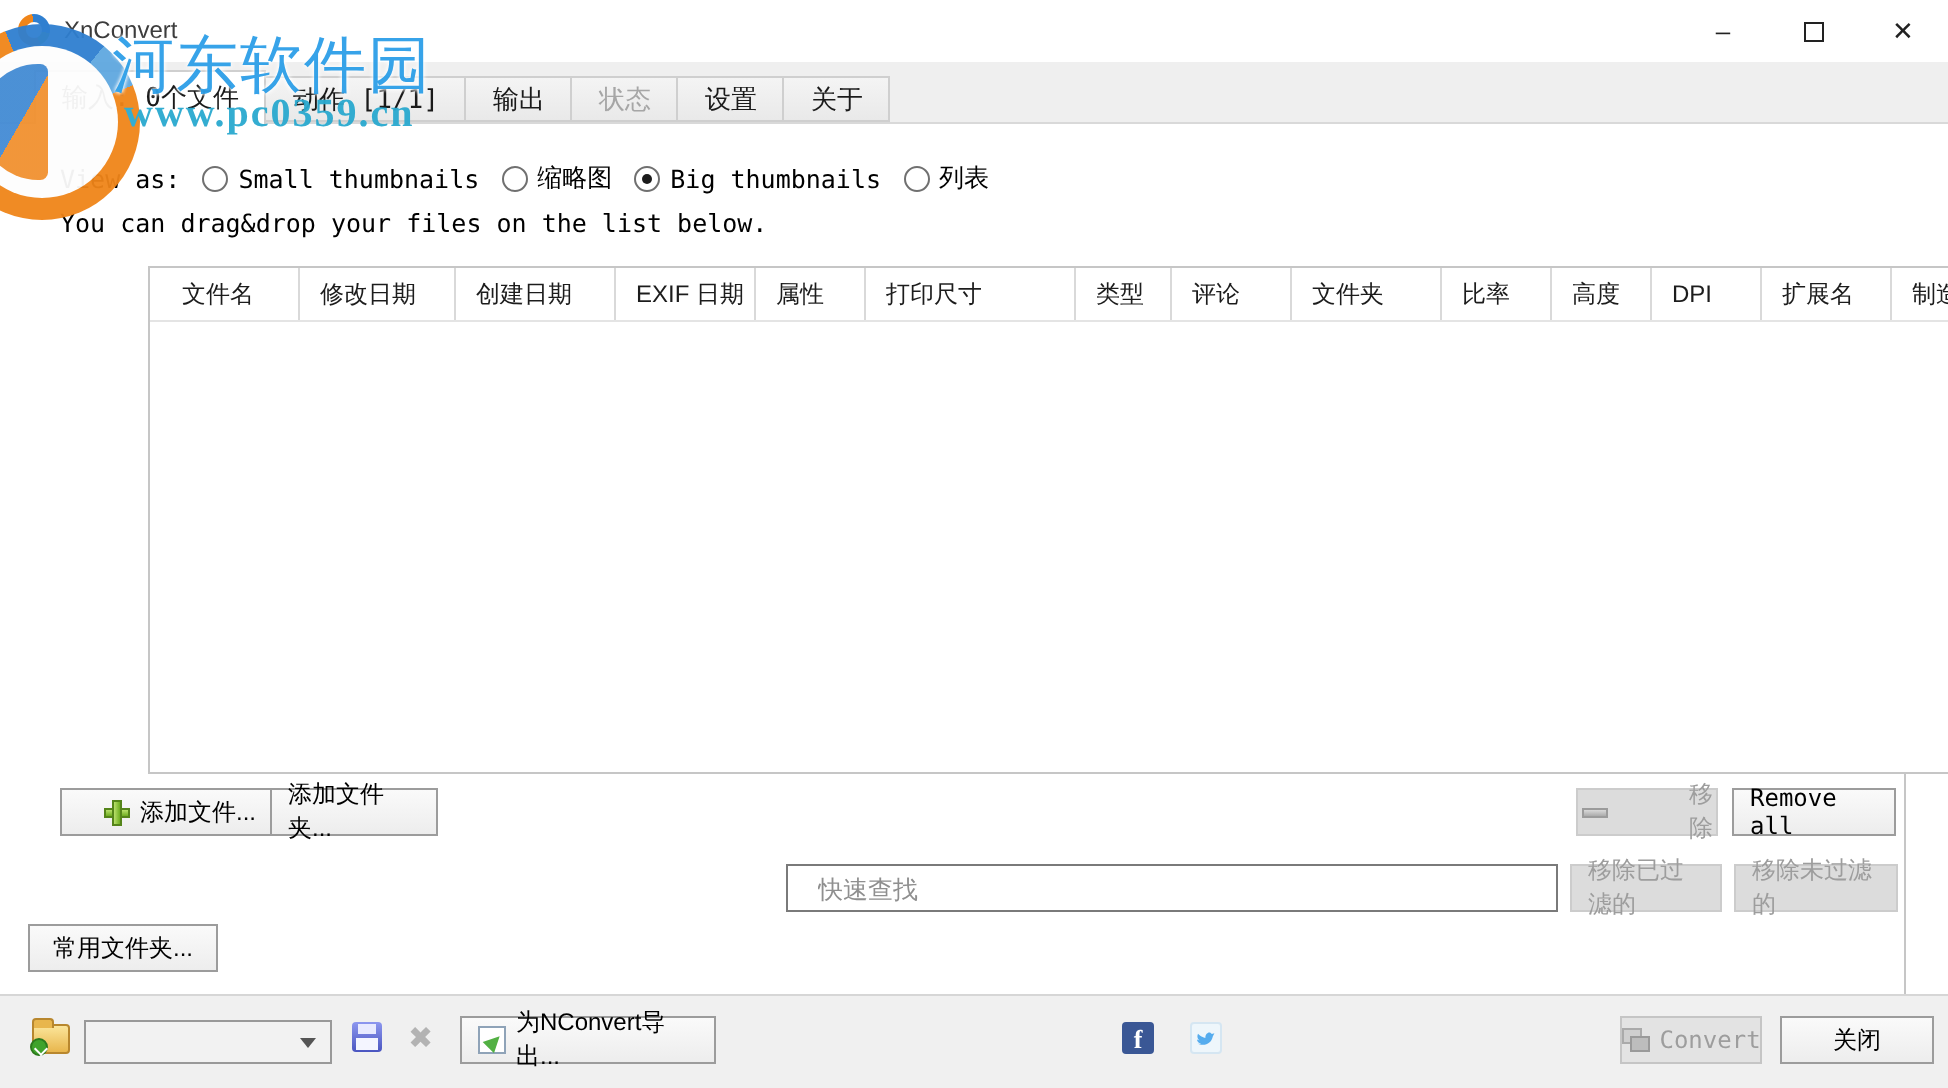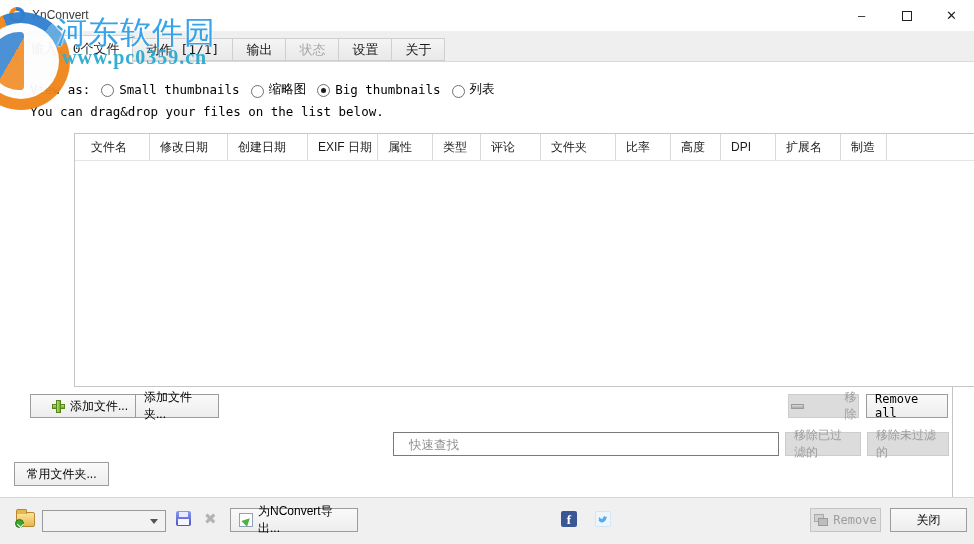--- a/index.html
+++ b/index.html
@@ -30,21 +30,21 @@
     background:linear-gradient(#f4f4f4,#e9e9e9); border:1px solid #cfcfcf; border-left:none; color:#1a1a1a; }
   .tab:first-child { border-left:1px solid #cfcfcf; }
   .tab.active { height:27px; background:#ffffff; border-bottom:none; margin-bottom:-1px; position:relative; z-index:2; }
   .tab.disabled { color:#a6a6a6; }
 
   
   .content { position:absolute; left:0; top:62px; width:974px; height:435px; background:#ffffff; }
 
   .viewas-row { position:absolute; left:30px; top:19px; height:16px; display:flex; align-items:center; font-size:12.5px; }
   .viewas-label { margin-right:11px; }
-  .radio-group { display:flex; align-items:flex-end; margin-right:11px; cursor:default; }
+  .radio-group { display:flex; align-items:center; margin-right:11px; cursor:default; }
   .radio { width:13px; height:13px; border:1px solid #707070; border-radius:50%; background:#fff; margin-right:5px; position:relative; }
   .radio.checked::after { content:""; position:absolute; left:3px; top:3px; width:5px; height:5px; border-radius:50%; background:#1c1c1c; }
   .hint-text { position:absolute; left:30px; top:42px; font-size:12.5px; }
 
   
   .file-table { position:absolute; left:30px; top:71px; width:922px; height:254px;
     border:1px solid #c6c6c6; background:#fff;margin-left:44px; }
   .table-header { display:flex; height:27px; background:#ffffff; border-bottom:1px solid #e4e4e4; }
   .th { display:flex; align-items:center; padding-left:10px; font-size:12px; color:#1c1c1c;
     border-right:1px solid #d9d9d9; overflow:hidden; white-space:nowrap; position:relative; flex:none; }
@@ -176,20 +176,21 @@
 
   <div class="hint-text mono">You can drag&amp;drop your files on the list below.</div>
 
   <div class="file-table">
     <div class="table-header">
       <div class="th c0">文件名</div>
       <div class="th c1">修改日期</div>
       <div class="th c2">创建日期</div>
       <div class="th c3">EXIF 日期</div>
       <div class="th c4">属性</div>
+      <div class="th c5">打印尺寸</div>
       <div class="th c6">类型</div>
       <div class="th c7">评论</div>
       <div class="th c8">文件夹</div>
       <div class="th c9">比率</div>
       <div class="th c10">高度</div>
       <div class="th c11">DPI</div>
       <div class="th c12">扩展名</div>
       <div class="th c13">制造</div>
       <div class="th filler"></div>
     </div>
@@ -245,21 +246,21 @@
   <div class="tw-ic">
     <svg width="12" height="12" viewBox="0 0 12 12">
       <path d="M1.5 8.6c3.6 1.9 7.2.2 7.9-3.4l.8-1.6-1.3.4C8.3 2.9 7 3 6.2 4 5.5 4.9 5.7 6 5.7 6S3.3 5.5 2 3.9c-.7 1.7 0 2.9.8 3.3l-1.3-.4c0 1.2 1 1.9 2 2.1-.7.2-1.4.1-2-.3z" fill="#55acee"></path>
     </svg>
   </div>
   <div class="btn disabled convert-btn mono">
     <span class="convert-ic">
         <span class="p1"></span>
         <span class="p2"></span>
       </span>
-    <span>Remove</span>
+    <span>Convert</span>
   </div>
   <div class="btn close-btn">关闭</div>
 </div>
 
 <div class="watermark">
   <div class="wm-logo"></div>
   <div class="wm-name">河东软件园</div>
   <div class="wm-url">www.pc0359.cn</div>
 </div>
 

